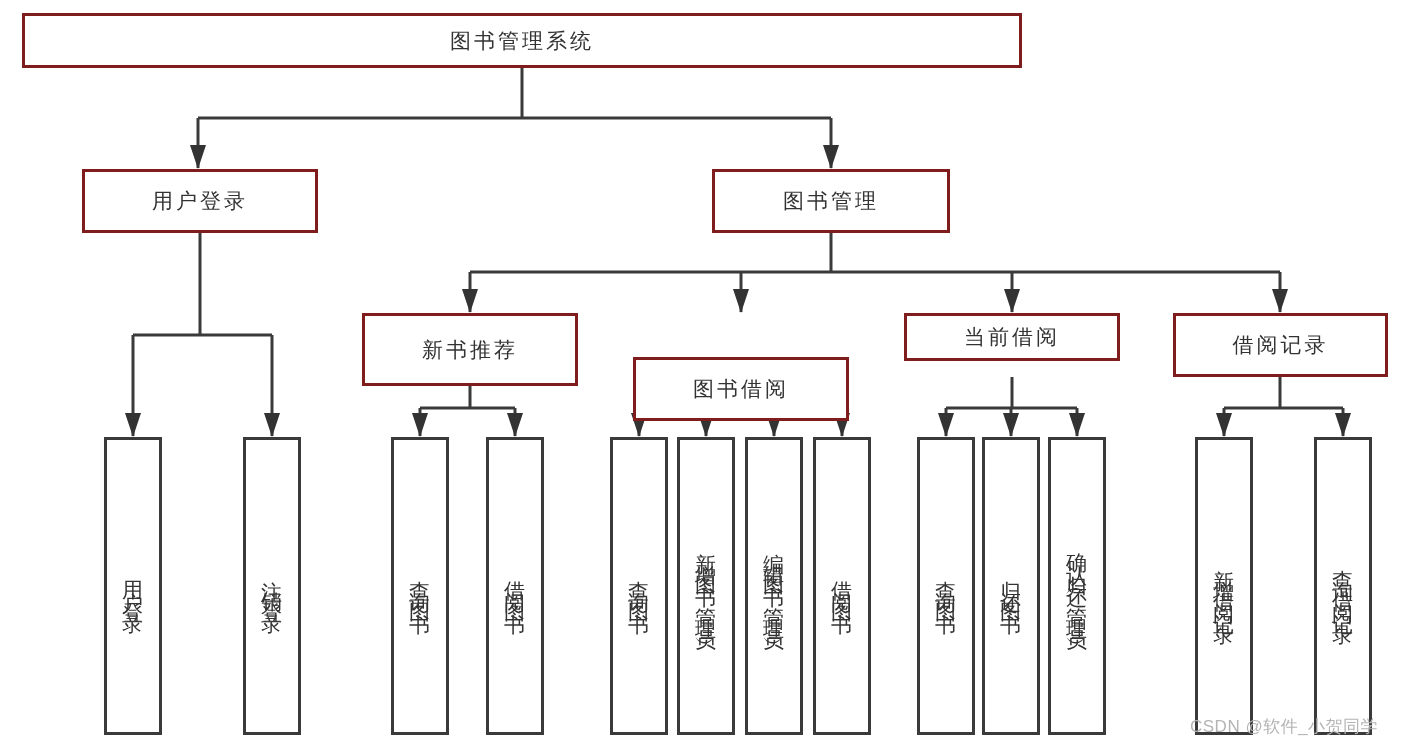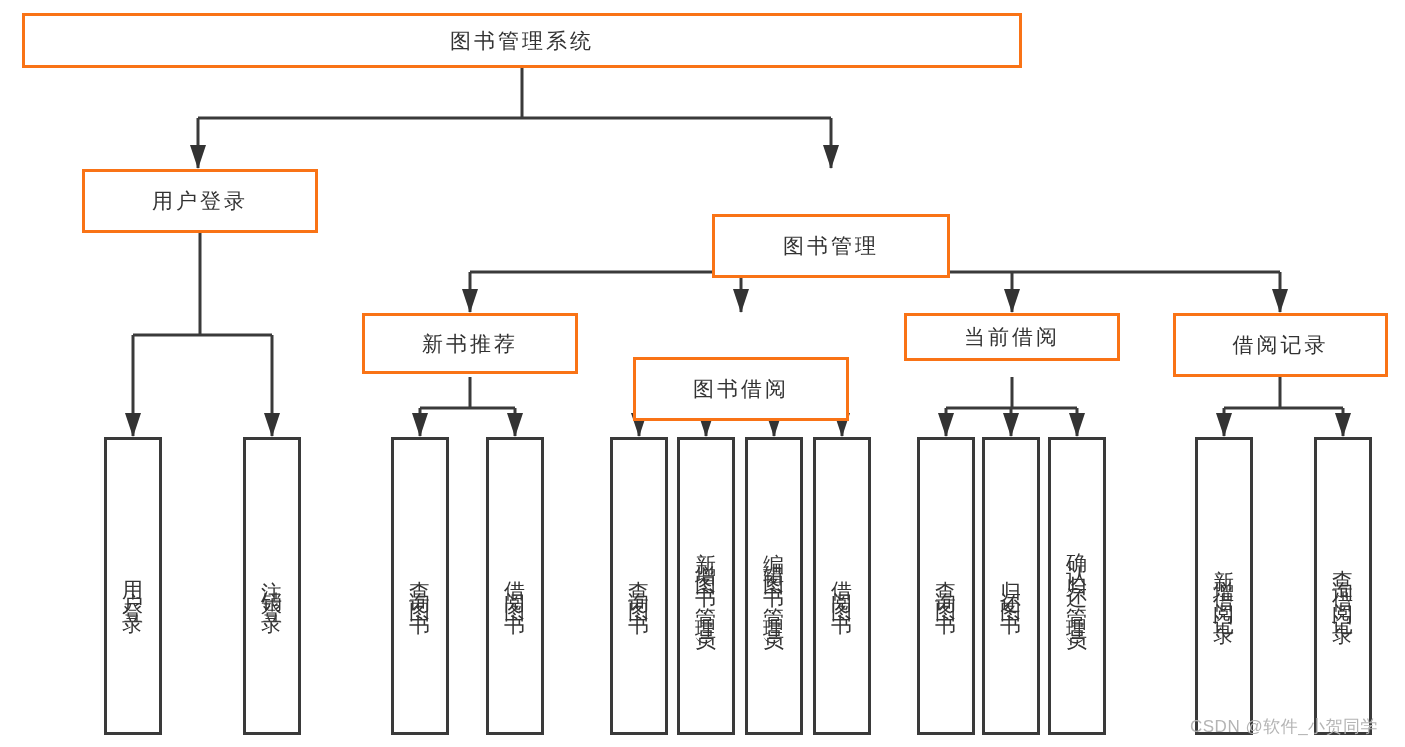--- a/index.html
+++ b/index.html
@@ -8,21 +8,21 @@
     width: 1405px;
     height: 747px;
     background: #ffffff;
     font-family: "Liberation Sans", "DejaVu Sans", sans-serif;
     overflow: hidden;
   }
   #wires { position: absolute; left: 0; top: 0; width: 1405px; height: 747px; }
   .hbox {
     position: absolute;
     box-sizing: border-box;
-    border: 3px solid #f97316;
+    border: 3px solid #7f1d1d;
     background: #ffffff;
     display: flex;
     align-items: center;
     justify-content: center;
     font-size: 21px;
     letter-spacing: 3px;
     color: #333333;
     white-space: nowrap;
   }
   .vbox {
@@ -103,23 +103,23 @@
 
       <path d="M1280,377 V408 M1224,408 H1343"></path>
       <line x1="1224" y1="408" x2="1224" y2="436" marker-end="url(#arw)"></line>
       <line x1="1343" y1="408" x2="1343" y2="436" marker-end="url(#arw)"></line>
     </g>
   </svg>
 
   <div class="hbox" style="left:22px; top:13px; width:1000px; height:55px;">图书管理系统</div>
 
   <div class="hbox" style="left:82px; top:169px; width:236px; height:64px;">用户登录</div>
-  <div class="hbox" style="left:712px; top:169px; width:238px; height:64px;margin-top:45px;">图书管理</div>
+  <div class="hbox" style="left:712px; top:169px; width:238px; height:64px;">图书管理</div>
 
-  <div class="hbox" style="left:362px; top:313px; width:216px; height:61px;">新书推荐</div>
+  <div class="hbox" style="left:362px; top:313px; width:216px; height:73px;">新书推荐</div>
   <div class="hbox" style="left:633px; top:313px; width:216px; height:64px;margin-top:44px;">图书借阅</div>
   <div class="hbox" style="left:904px; top:313px; width:216px; height:48px;">当前借阅</div>
   <div class="hbox" style="left:1173px; top:313px; width:215px; height:64px;">借阅记录</div>
 
   <div class="vbox" style="left:104px;">
     <span>用户登录</span>
   </div>
   <div class="vbox" style="left:243px;">
     <span>注销登录</span>
   </div>

